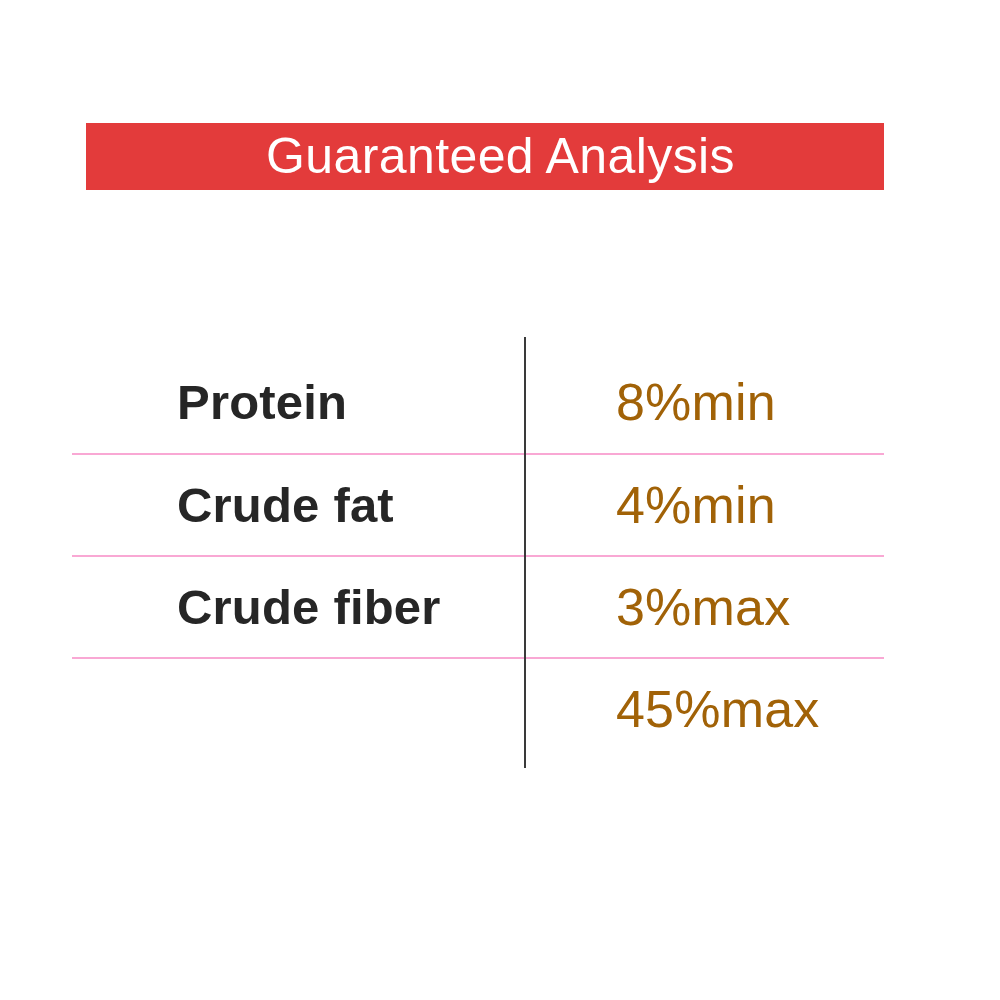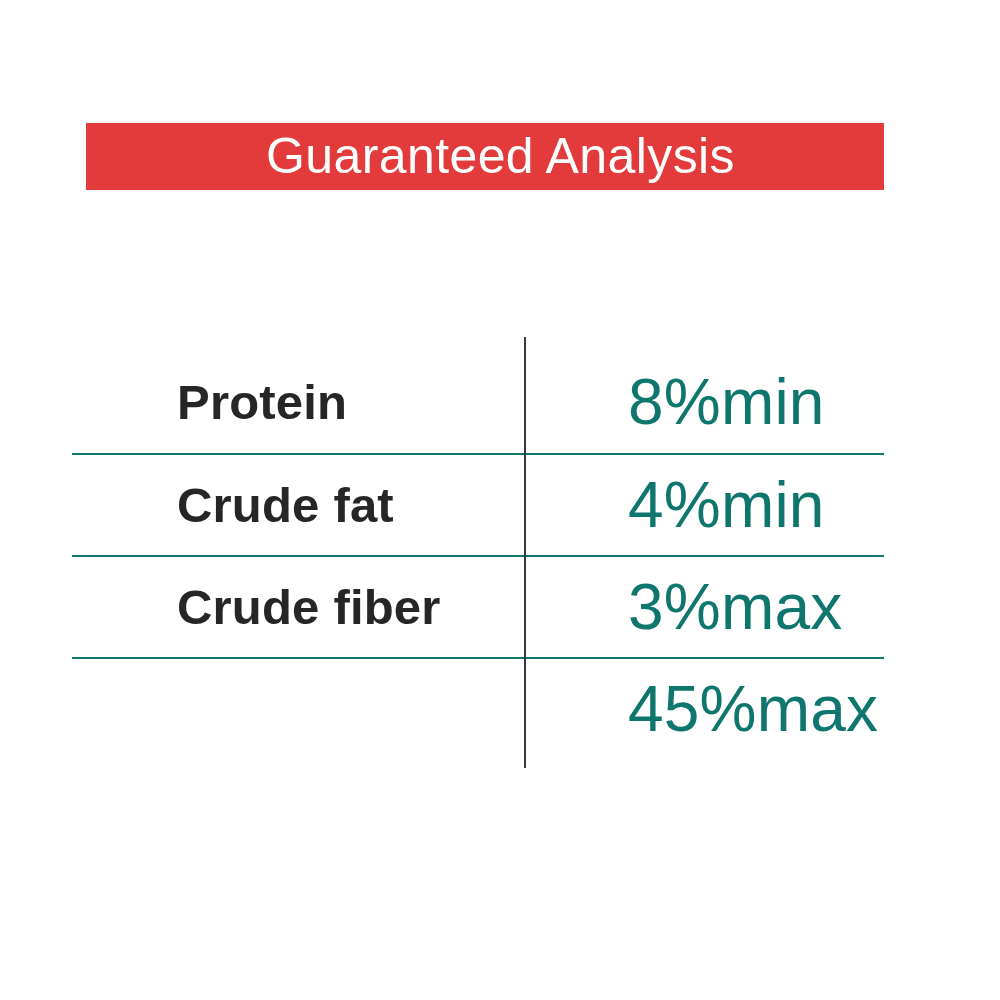--- a/index.html
+++ b/index.html
@@ -54,43 +54,43 @@
   }
 
   .row {
     position: relative;
     height: 102px;
     box-sizing: border-box;
     display: flex;
     align-items: center;
   }
   .row + .row {
-    border-top: 2px solid #0f766e;
+    border-top: 2px solid #f9a8d4;
   }
 
   .cell-label {
     position: absolute;
     left: 105px;
     top: 50%;
     transform: translateY(-50%);
     font-size: 49px;
     font-weight: 700;
     color: #262626;
     line-height: 1;
     white-space: nowrap;
     letter-spacing: 0.2px;
   }
   .cell-value {
     position: absolute;
-    left: 556px;
+    left: 544px;
     top: 50%;
     transform: translateY(-50%);
-    font-size: 64px;
+    font-size: 52px;
     font-weight: 400;
-    color: #0f766e;
+    color: #a16207;
     line-height: 1;
     white-space: nowrap;
     letter-spacing: 0.2px;
   }
 
   
   .col-divider {
     position: absolute;
     left: 524px;
     top: 337px;

